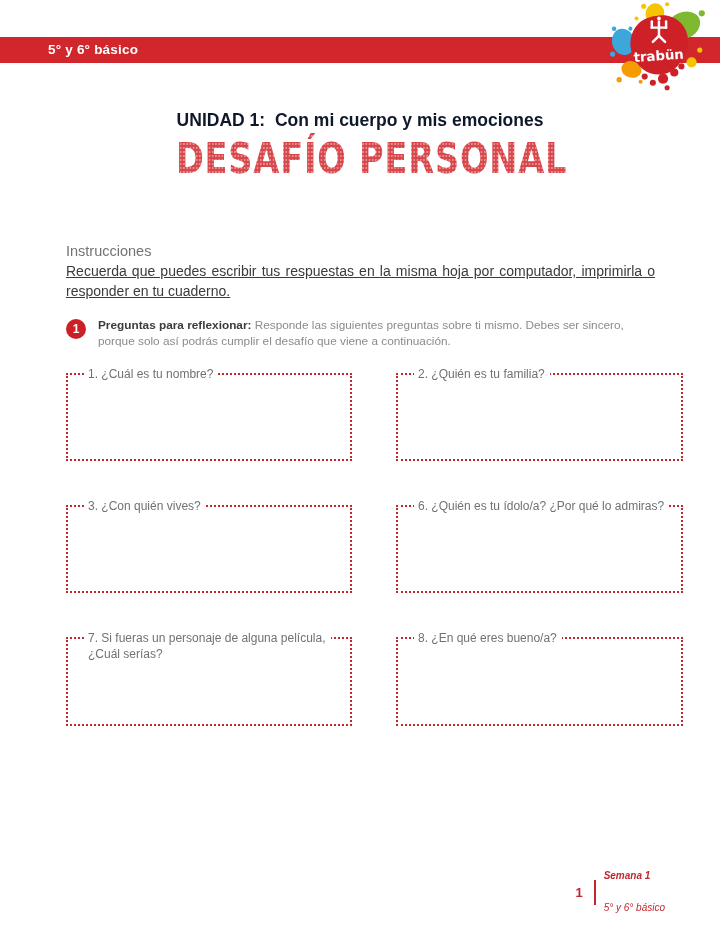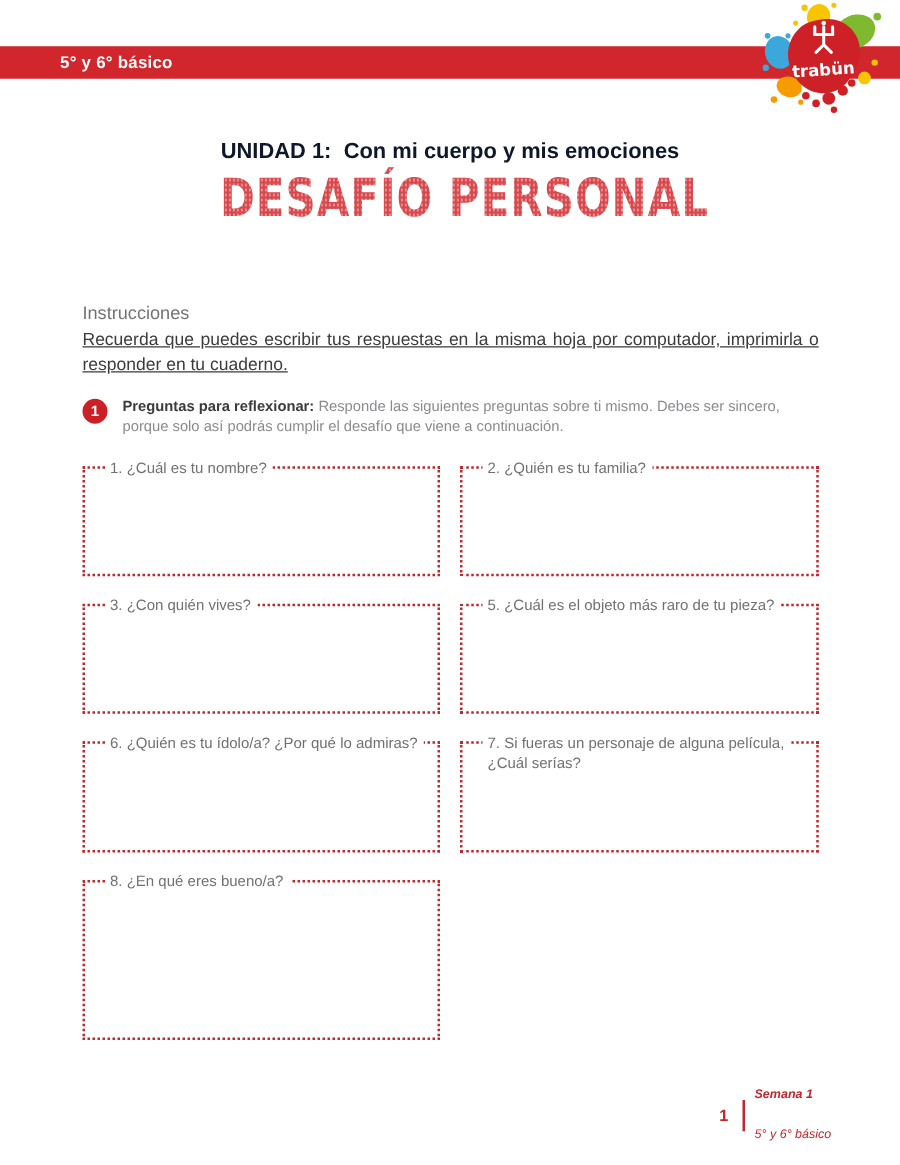--- a/index.html
+++ b/index.html
@@ -26,21 +26,21 @@
   .instructions h3{margin:0 0 3px 0;font-size:14.5px;color:#737373;font-weight:normal;}
   .instructions p{margin:0;font-size:14px;line-height:19.5px;color:#3B3B3D;text-align:justify;text-decoration:underline;}
 
   
   .section1{position:absolute;top:318px;left:66px;width:589px;display:flex;align-items:flex-start;}
   .badge{flex:0 0 auto;width:20px;height:20px;border-radius:50%;background:#CC2027;color:#fff;font-size:12px;font-weight:bold;display:flex;align-items:center;justify-content:center;margin-top:1px;}
   .section1 .sec-text{margin-left:12px;font-size:11.8px;line-height:15.5px;color:#8A8B8E;}
   .section1 .sec-text b{color:#3B3B3D;font-weight:bold;}
 
   
-  .qgrid{position:absolute;top:373px;left:66px;width:589px;display:grid;grid-template-columns:286px 287px;grid-template-rows:88px 88px 89px 128px;column-gap:16px;row-gap:22px;}
+  .qgrid{position:absolute;top:373px;left:66px;width:589px;display:grid;grid-template-columns:286px 287px;grid-template-rows:88px 88px 89px 128px;column-gap:16px;row-gap:22px;gap:44px;}
   .qbox{position:relative;border:2px dotted #C1272D;background:#fff;box-sizing:border-box;cursor:text;}
   .qlabel{position:absolute;top:-9px;left:16px;background:#fff;padding:0 5px 0 4px;color:#707174;font-size:12px;line-height:16px;white-space:nowrap;}
   .qlabel.wrap{white-space:normal;max-width:238px;}
 
   
   .footer{position:absolute;top:870px;right:55px;display:flex;align-items:center;color:#C1272D;}
   .footer .pagenum{font-size:13px;font-weight:bold;margin-right:11px;}
   .footer .divider{width:2px;height:25px;background:#C1272D;margin-right:8px;}
   .footer .fcol{display:flex;flex-direction:column;font-style:italic;font-size:10px;line-height:12.5px;gap:19px;}
   .footer .week{font-weight:bold;}
@@ -134,23 +134,20 @@
     <div class="qbox">
       <span class="qlabel">1. ¿Cuál es tu nombre?</span>
     </div>
     <div class="qbox">
       <span class="qlabel">2. ¿Quién es tu familia?</span>
     </div>
     <div class="qbox">
       <span class="qlabel">3. ¿Con quién vives?</span>
     </div>
     <div class="qbox">
-      <span class="qlabel">5. ¿Cuál es el objeto más raro de tu pieza?</span>
-    </div>
-    <div class="qbox">
       <span class="qlabel">6. ¿Quién es tu ídolo/a? ¿Por qué lo admiras?</span>
     </div>
     <div class="qbox">
       <span class="qlabel wrap">7. Si fueras un personaje de alguna película, ¿Cuál serías?</span>
     </div>
     <div class="qbox">
       <span class="qlabel">8. ¿En qué eres bueno/a?</span>
     </div>
   </div>
 

